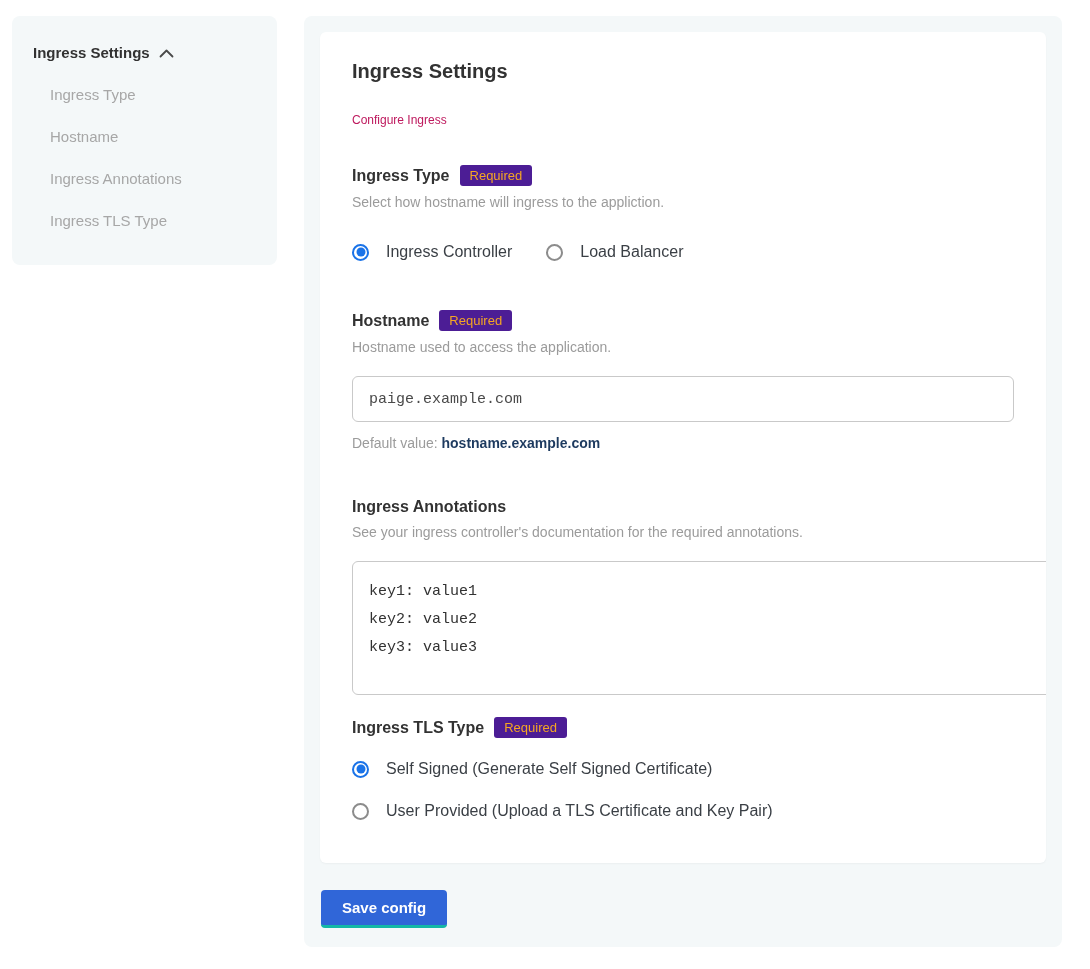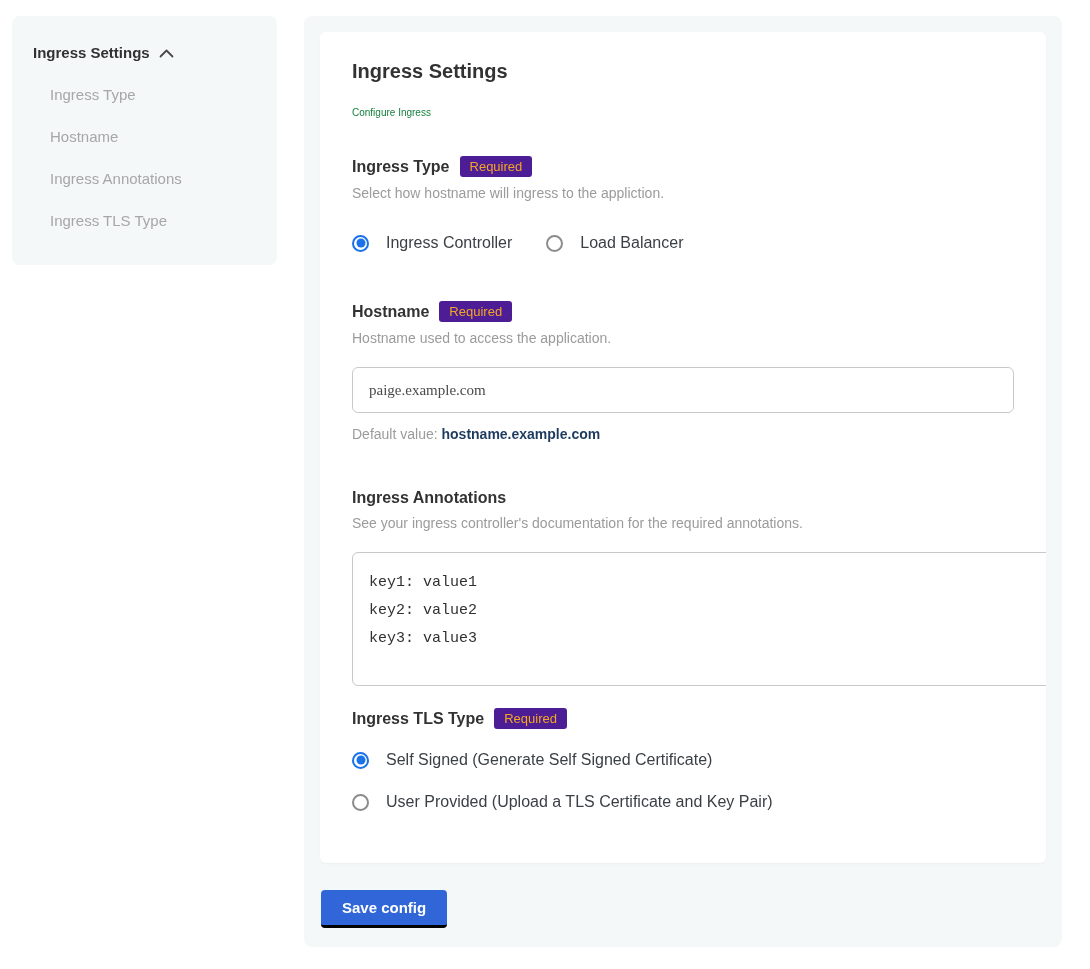--- a/index.html
+++ b/index.html
@@ -34,21 +34,21 @@
     padding: 16px;
   }
   .card {
     width: 726px; height: 831px;
     background: #ffffff; border-radius: 6px;
     box-shadow: 0 1px 2px rgba(0,0,0,0.04);
     padding: 28px 32px;
     overflow: hidden;
   }
   .card-title { font-size: 20px; font-weight: 700; color: #323232; }
-  .card-subtitle { margin-top: 24px; font-size: 10px; color: #15803d; }
+  .card-subtitle { margin-top: 30px; font-size: 12px; color: #be185d; }
 
   .section { margin-top: 38px; }
   .section.hostname { margin-top: 49px; }
   .section.annotations { margin-top: 47px; }
   .section.tls { margin-top: 22px; }
 
   .section-header { display: flex; align-items: center; gap: 10px; }
   .section-label { font-size: 16px; font-weight: 700; color: #323232; }
   .required-badge {
     background: #4c1d95; color: #f5a623;
@@ -74,42 +74,42 @@
     background: #1a73e8; transform: translate(-50%, -50%);
   }
   .radio-label { font-size: 16px; color: #3a3f45; }
 
   
   .text-input {
     display: block; margin-top: 21px;
     width: 662px; height: 46px;
     border: 1px solid #c9c9c9; border-radius: 6px;
     padding: 0 16px; font-size: 15px; color: #4a4a4a;
-    font-family: Liberation Serif, serif;
+    font-family: Liberation Mono, monospace;
     background: #fff; outline: none;
   }
   .default-line { margin-top: 13px; font-size: 14px; }
   .default-prefix { color: #9b9b9b; }
   .default-value { color: #1d3a5f; font-weight: 700; }
 
   
   .textarea-input {
     display: block; margin-top: 21px;
     width: 744px; height: 134px;
     border: 1px solid #c9c9c9; border-radius: 6px;
     padding: 16px; font-size: 15px; line-height: 1.85; color: #323232;
     font-family: "Liberation Mono", "DejaVu Sans Mono", monospace;
     background: #fff; outline: none; resize: both;
   }
 
   
   .save-button {
     display: inline-block; margin-top: 27px; margin-left: 1px;
     height: 38px; padding: 0 21px;
-    background: #3066d8; border: none; border-bottom: 3px solid #000000;
+    background: #3066d8; border: none; border-bottom: 3px solid #14b8a6;
     border-radius: 4px; color: #ffffff; font-size: 15px; font-weight: 700;
     font-family: "Liberation Sans", sans-serif; cursor: pointer;
   }
 </style>
 </head>
 <body>
 
 <nav class="sidebar">
   <div class="sidebar-group-header">
     <span>Ingress Settings</span>

